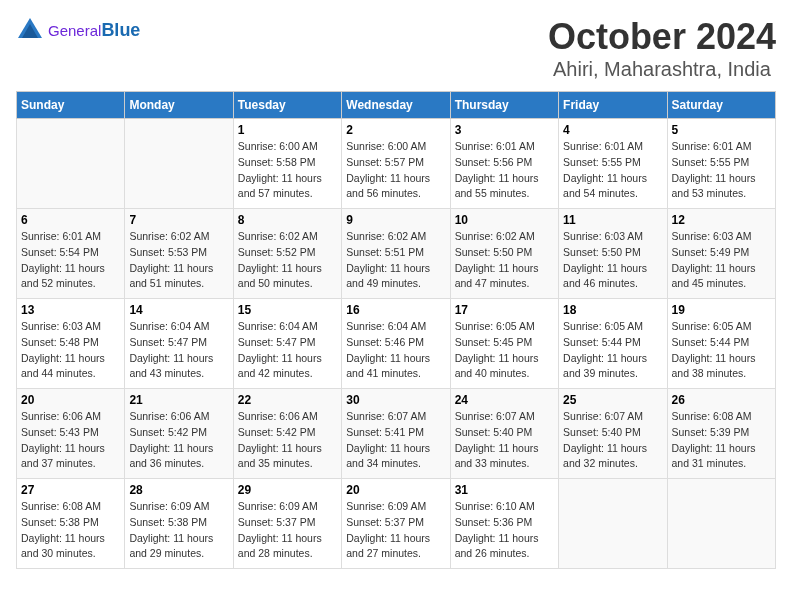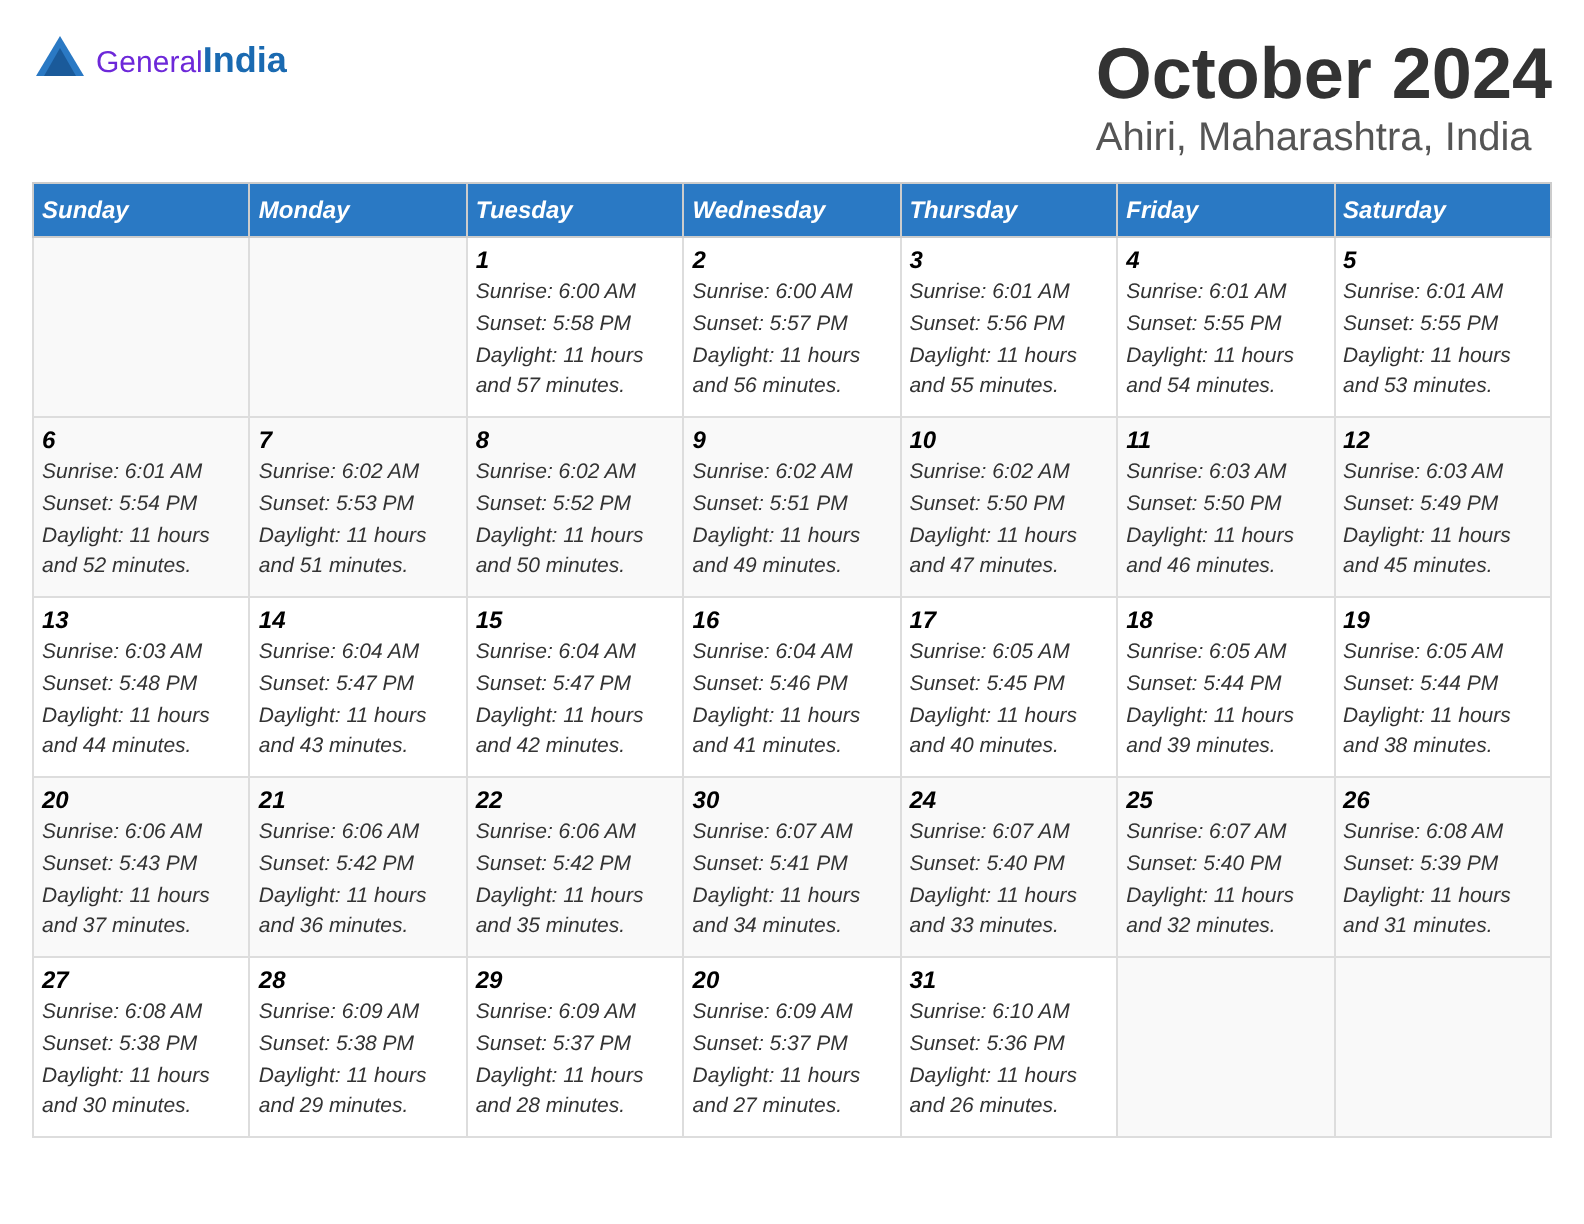--- a/index.html
+++ b/index.html
@@ -29,36 +29,35 @@
     .logo-text-blue {
       font-size: 18px;
       font-weight: bold;
       color: #1a6ab1;
     }
     .logo-icon {
       width: 28px;
       height: 28px;
     }
     .title-area {
-      text-align: left;
+      text-align: center;
     }
     .month-title {
       font-size: 36px;
       font-weight: bold;
       color: #333;
     }
     .location-title {
       font-size: 20px;
       color: #555;
     }
     table {
       width: 100%;
       border-collapse: collapse;
       font-size: 11px;
-      font-style: italic;
     }
     thead tr th {
       background-color: #2a79c4;
       color: #fff;
       padding: 6px 4px;
       text-align: left;
       font-size: 12px;
       font-weight: bold;
       border: 1px solid #ccc;
     }
@@ -92,21 +91,21 @@
 </head>
 <body>
 
 <div class="header-area">
   <div class="logo">
     <svg class="logo-icon" viewBox="0 0 28 28" xmlns="http://www.w3.org/2000/svg">
       <polygon points="14,2 26,22 2,22" fill="#2a79c4"></polygon>
       <polygon points="14,8 22,22 6,22" fill="#1a5a9a"></polygon>
     </svg>
     <div>
-      <span class="logo-text-general">General</span><span class="logo-text-blue">India</span>
+      <span class="logo-text-general">General</span><span class="logo-text-blue">Blue</span>
     </div>
   </div>
   <div class="title-area">
     <div class="month-title">October 2024</div>
     <div class="location-title">Ahiri, Maharashtra, India</div>
   </div>
 </div>
 
 <table>
   <thead>

